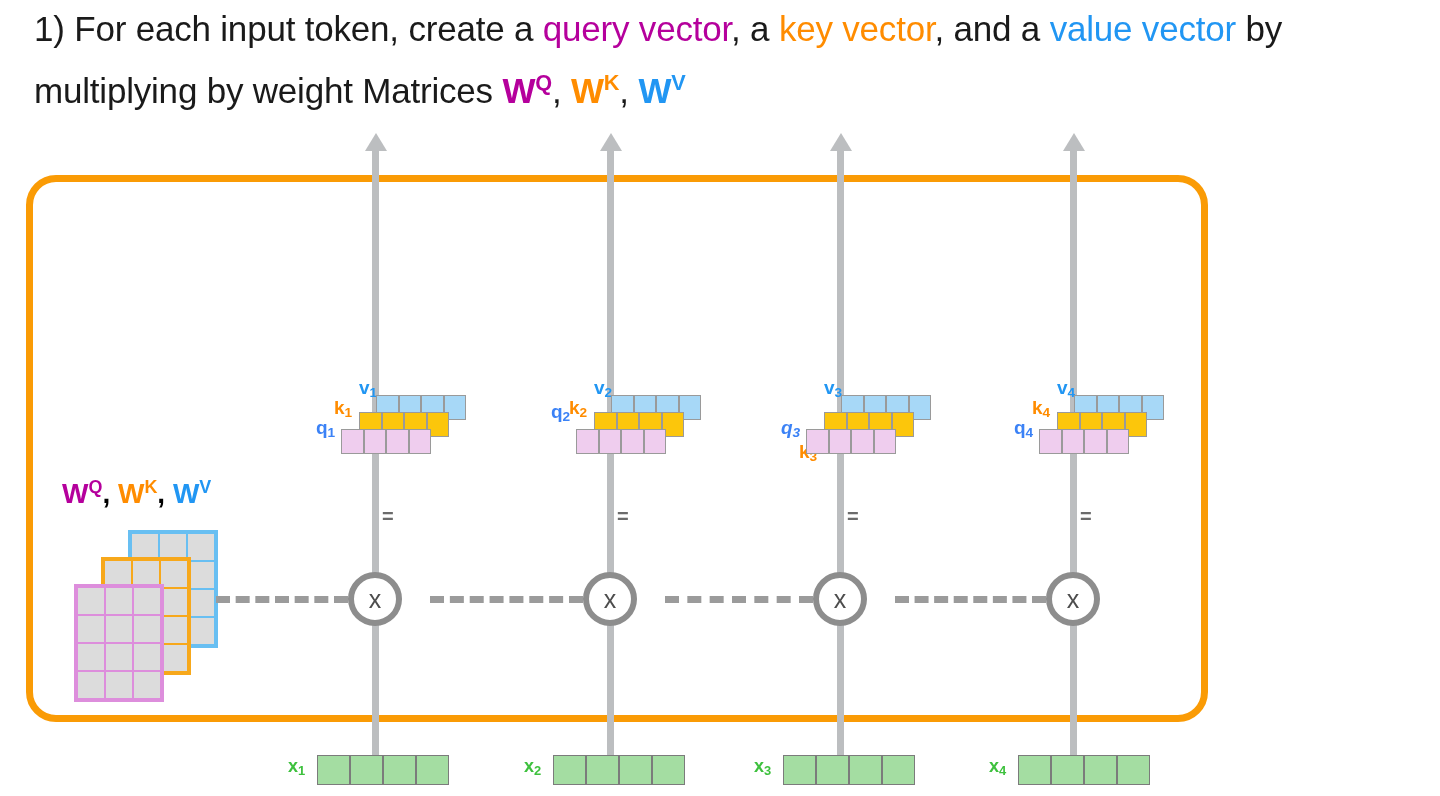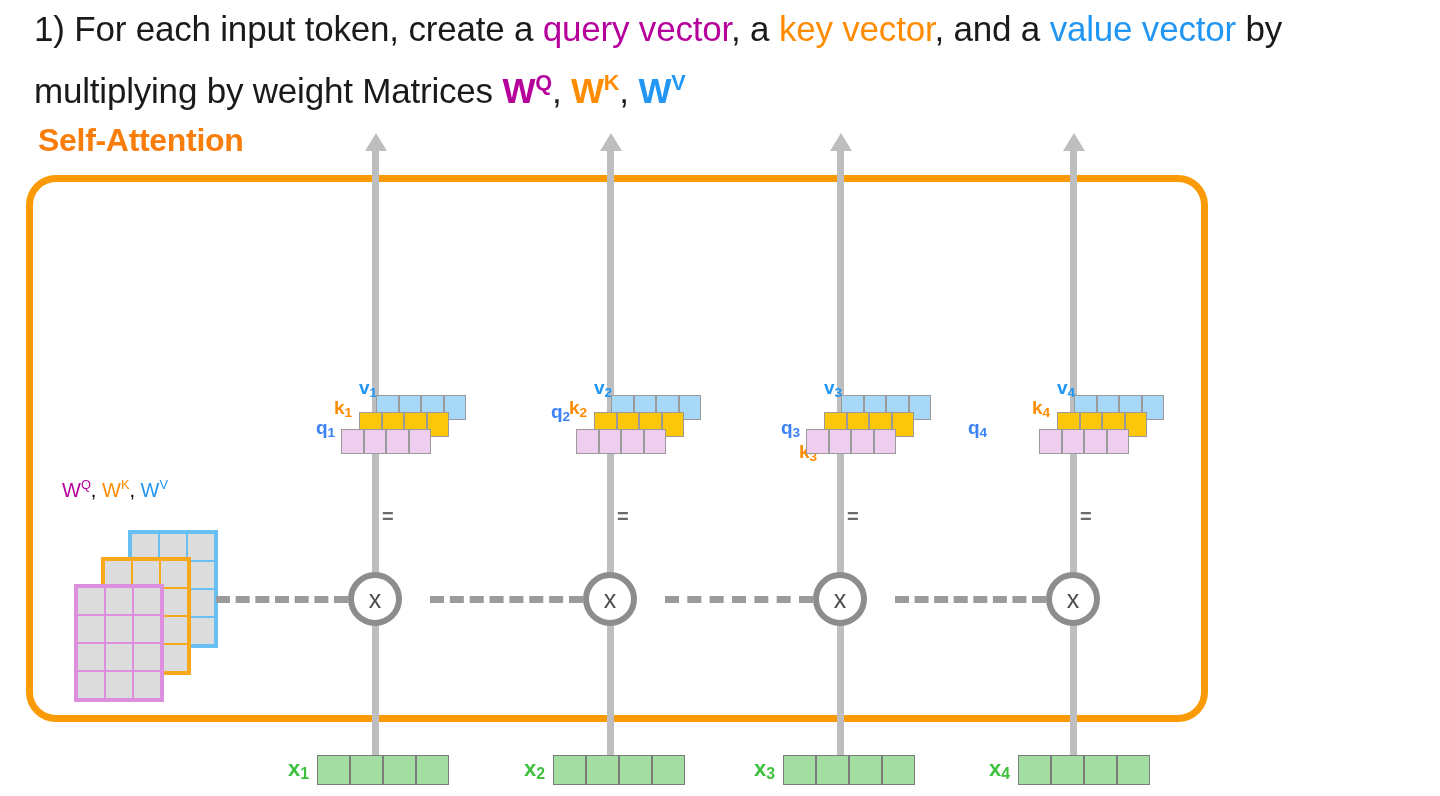--- a/index.html
+++ b/index.html
@@ -49,21 +49,21 @@
   .wmat .cell{background:#dcdcdc;box-sizing:border-box;}
   .wmat.v{border:3px solid #68bff2;}
   .wmat.v .cell{border:1.5px solid #68bff2;}
   .wmat.k{border:3px solid #f7a81b;}
   .wmat.k .cell{border:1.5px solid #f7a81b;}
   .wmat.q{border:3px solid #dd8edc;}
   .wmat.q .cell{border:1.5px solid #dd8edc;}
 
   .wlabels{
     position:absolute;left:62px;top:477px;
-    font-size:20px;font-weight:normal;letter-spacing:0px;white-space:nowrap;
+    font-size:28px;font-weight:bold;letter-spacing:0px;white-space:nowrap;
   }
   .wlabels sup{font-size:0.64em;vertical-align:super;}
 
   
   .dashed{
     position:absolute;height:0;border-top:7px dashed #9b9b9b;
   }
 
   
   .xcirc{
@@ -88,31 +88,30 @@
 
   .veclabel{position:absolute;font-size:19px;font-weight:bold;white-space:nowrap;}
   .veclabel sub{font-size:0.72em;vertical-align:baseline;position:relative;top:3px;}
   .veclabel.v{color:#2196f3;margin-left:12px;}
   .veclabel.k{color:#ff8c00;}
   .veclabel.q{color:#3b82f6;}
 
   
   .xvec{position:absolute;display:flex;}
   .xvec .c{width:33px;height:30px;box-sizing:border-box;border:1.5px solid #7b7b7b;background:#a4dda2;}
-  .xlabel{position:absolute;font-size:22px;font-weight:bold;color:#3ec13e;white-space:nowrap;}
+  .xlabel{position:absolute;font-size:18px;font-weight:bold;color:#3ec13e;white-space:nowrap;}
   .xlabel sub{font-size:0.72em;vertical-align:baseline;position:relative;top:3px;}
 </style>
 </head>
 <body>
 
 <div id="stage">
 
   <div class="headline"><span>1) For each input token, create a </span><span class="q-col">query vector</span><span>, a </span><span class="k-col">key vector</span><span>, and a </span><span class="v-col">value vector</span><span> by multiplying by weight Matrices </span><span class="wlab q-col"><span>W</span><sup>Q</sup></span><span>, </span><span class="wlab k-col"><span>W</span><sup>K</sup></span><span>, </span><span class="wlab v-col"><span>W</span><sup>V</sup></span></div>
 
-  <div class="self-attn">Self-Attention</div>
 
   <div class="sa-box"></div>
 
   <div class="arrowhead" style="left:365px;top:133px;"></div>
   <div class="vline" style="left:372px;top:150px;height:424px;"></div>
   <div class="vline" style="left:372px;top:625px;height:135px;"></div>
 
   <div class="arrowhead" style="left:600px;top:133px;"></div>
   <div class="vline" style="left:607px;top:150px;height:424px;"></div>
   <div class="vline" style="left:607px;top:625px;height:135px;"></div>
@@ -236,21 +235,21 @@
       <div class="c"></div>
       <div class="c"></div>
   </div>
   <div class="veclabel k" style="left:799px;top:397px;margin-top:44px;"><span>k</span><sub>3</sub></div>
   <div class="vecrow krow" style="left:824px;top:412px;">
     <div class="c"></div>
       <div class="c"></div>
       <div class="c"></div>
       <div class="c"></div>
   </div>
-  <div class="veclabel q" style="left:781px;top:417px;"><span>q</span><sub>3</sub></div>
+  <div class="veclabel q" style="left:781px;top:417px;font-style:italic;"><span>q</span><sub>3</sub></div>
   <div class="vecrow qrow" style="left:806px;top:429px;">
     <div class="c"></div>
       <div class="c"></div>
       <div class="c"></div>
       <div class="c"></div>
   </div>
 
   <div class="veclabel v" style="left:1045px;top:377px;"><span>v</span><sub>4</sub></div>
   <div class="vecrow vrow" style="left:1074px;top:395px;">
     <div class="c"></div>
@@ -258,21 +257,21 @@
       <div class="c"></div>
       <div class="c"></div>
   </div>
   <div class="veclabel k" style="left:1032px;top:397px;"><span>k</span><sub>4</sub></div>
   <div class="vecrow krow" style="left:1057px;top:412px;">
     <div class="c"></div>
       <div class="c"></div>
       <div class="c"></div>
       <div class="c"></div>
   </div>
-  <div class="veclabel q" style="left:968px;top:417px;"><span>q</span><sub>4</sub></div>
+  <div class="veclabel q" style="left:1014px;top:417px;"><span>q</span><sub>4</sub></div>
   <div class="vecrow qrow" style="left:1039px;top:429px;">
     <div class="c"></div>
       <div class="c"></div>
       <div class="c"></div>
       <div class="c"></div>
   </div>
 
   <div class="xlabel" style="left:288px;top:756px;"><span>x</span><sub>1</sub></div>
   <div class="xvec" style="left:317px;top:755px;">
     <div class="c"></div>

